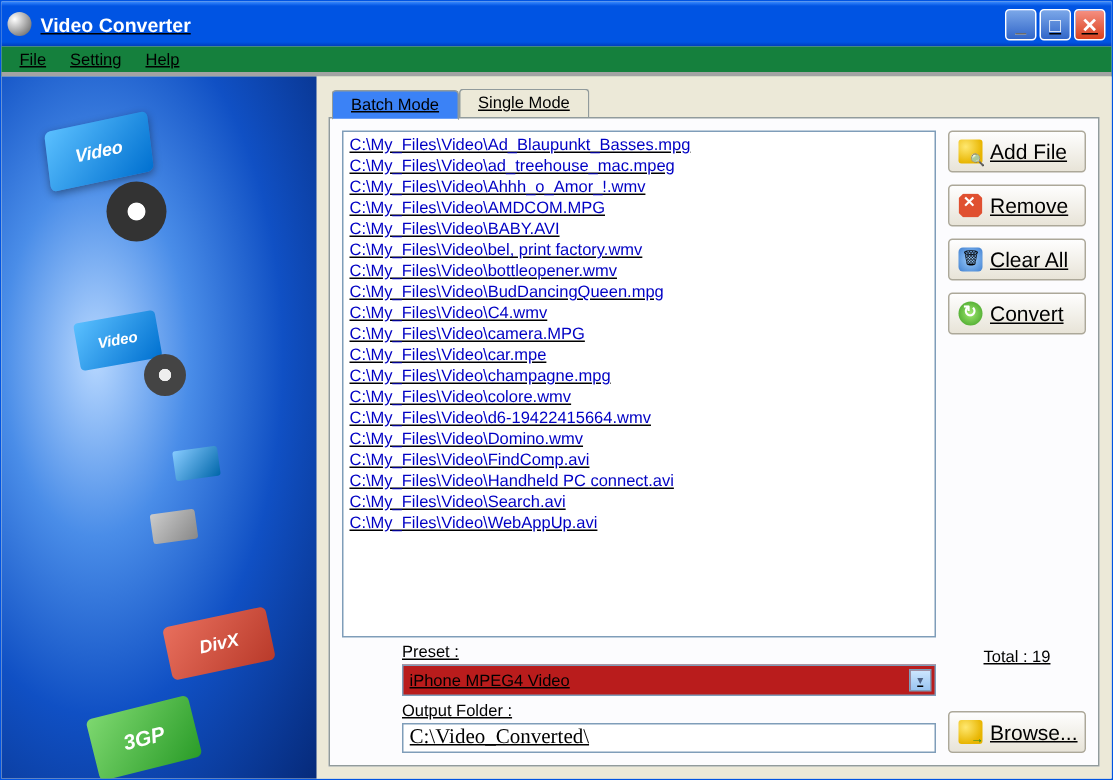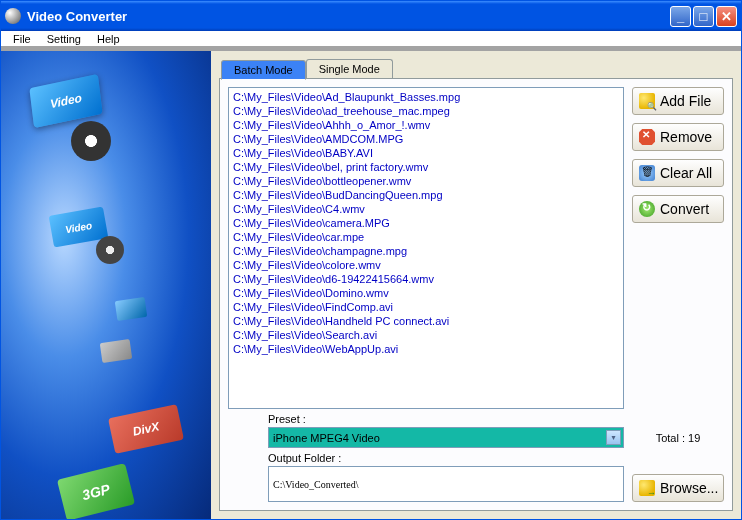--- a/index.html
+++ b/index.html
@@ -1,25 +1,25 @@
 <!DOCTYPE html>
 <html><head>
 <meta charset="utf-8">
 <style>
 * { box-sizing: border-box; margin: 0; padding: 0; }
 body { font-family: Tahoma, sans-serif; font-size: 11px; background: #fff; overflow: hidden; }
-.window { width: 742px; height: 520px; border: 1px solid #0054e3; background: #ece9d8; display: flex; flex-direction: column; }
+.window { width: 742px; height: 520px; border: 1px solid #0054e3; background: #ece9d8; display: flex; flex-direction: column; text-decoration: underline; }
 .titlebar { height: 30px; background: linear-gradient(to bottom, #3b8cff 0%, #0054e3 10%, #0054e3 90%, #003db7 100%); display: flex; align-items: center; padding: 0 4px; color: #fff; font-weight: bold; font-size: 13px; }
 .titlebar .app-icon { width: 16px; height: 16px; background: radial-gradient(circle at 30% 30%, #fff, #555); border-radius: 50%; margin-right: 6px; position: relative; }
 .titlebar .title { flex: 1; }
 .win-controls { display: flex; gap: 2px; }
 .win-btn { width: 21px; height: 21px; border: 1px solid #fff; border-radius: 3px; display: flex; align-items: center; justify-content: center; font-family: Arial; font-weight: bold; cursor: pointer; }
 .win-min, .win-max { background: linear-gradient(to bottom, #7ba7e8, #3166c9); color: #fff; }
 .win-close { background: linear-gradient(to bottom, #f59082, #d9411e); color: #fff; }
-.menubar { height: 20px; background: #ffffff; display: flex; align-items: center; padding: 0 4px; border-bottom: 5px solid #a3a3a3; }
+.menubar { height: 20px; background: #15803d; display: flex; align-items: center; padding: 0 4px; border-bottom: 3px solid #a3a3a3; }
 .menu-item { padding: 2px 8px; cursor: pointer; }
 .content { flex: 1; display: flex; background: linear-gradient(to bottom, #ece9d8, #ece9d8); }
 .sidebar { width: 210px; position: relative; overflow: hidden; background: radial-gradient(ellipse at 30% 40%, #b8d8ff 0%, #4a8de8 30%, #1050c4 60%, #062a7a 100%); }
 .deco { position: absolute; }
 .deco-video1 { top: 30px; left: 30px; width: 70px; height: 40px; background: linear-gradient(135deg, #5bc0ff, #0070d0); transform: rotate(-12deg) skewX(-5deg); border-radius: 4px; box-shadow: 0 2px 6px rgba(0,0,0,0.4); color: #fff; font-style: italic; font-weight: bold; font-size: 12px; display: flex; align-items: center; justify-content: center; }
 .deco-reel { top: 70px; left: 70px; width: 40px; height: 40px; background: radial-gradient(circle, #fff 20%, #333 22%, #333 100%); border-radius: 50%; }
 .deco-video2 { top: 160px; left: 50px; width: 55px; height: 32px; background: linear-gradient(135deg, #5bc0ff, #0070d0); transform: rotate(-10deg); border-radius: 3px; color: #fff; font-style: italic; font-weight: bold; font-size: 10px; display: flex; align-items: center; justify-content: center; }
 .deco-reel2 { top: 185px; left: 95px; width: 28px; height: 28px; background: radial-gradient(circle, #eee 20%, #444 22%); border-radius: 50%; }
 .deco-small1 { top: 248px; left: 115px; width: 30px; height: 20px; background: linear-gradient(135deg,#8cf,#06a); transform: rotate(-8deg); border-radius: 2px; }
 .deco-small2 { top: 290px; left: 100px; width: 30px; height: 20px; background: linear-gradient(135deg,#ccc,#888); transform: rotate(-8deg); border-radius: 2px; }
@@ -41,24 +41,24 @@
 .icon-remove { background: #e05030; clip-path: polygon(20% 0,80% 0,100% 20%,100% 80%,80% 100%,20% 100%,0 80%,0 20%); position: relative; }
 .icon-remove::after { content: '✕'; color: #fff; position: absolute; left: 3px; top: 0px; font-size: 10px; font-weight: bold; }
 .icon-clear { background: radial-gradient(circle,#a0d0ff,#4080d0); border-radius: 3px; position: relative; }
 .icon-clear::after { content: '🗑'; font-size: 10px; position: absolute; left: 2px; top: 1px; }
 .icon-convert { background: radial-gradient(circle,#a0e870,#3a9c20); border-radius: 50%; position: relative; }
 .icon-convert::after { content: '↻'; color: #fff; font-weight: bold; position: absolute; left: 3px; top: 0; font-size: 11px; }
 .icon-browse { background: radial-gradient(circle at 30% 30%,#ffe870,#e8b500 70%); border-radius: 2px; position: relative; }
 .icon-browse::after { content: '→'; color: #2a8c20; font-weight: bold; position: absolute; right: -1px; bottom: -1px; font-size: 9px; }
 .field-group { display: flex; flex-direction: column; gap: 2px; margin-left: 40px; }
 .field-label { font-size: 11px; }
-.dropdown { height: 21px; border: 1px solid #7f9db9; background: #14b8a6; display: flex; align-items: center; padding: 0 2px 0 4px; cursor: pointer; }
+.dropdown { height: 21px; border: 1px solid #7f9db9; background: #b91c1c; display: flex; align-items: center; padding: 0 2px 0 4px; cursor: pointer; }
 .dropdown-text { flex: 1; }
 .dropdown-arrow { width: 15px; height: 15px; background: linear-gradient(to bottom,#cde6ff,#99c4f0); border: 1px solid #7f9db9; display: flex; align-items: center; justify-content: center; font-size: 8px; color: #4d6185; }
-.text-input { height: 36px; border: 1px solid #7f9db9; background: #fff; padding: 0 4px; font-family: Tahoma; font-size: 10px; width: 100%; }
+.text-input { height: 20px; border: 1px solid #7f9db9; background: #fff; padding: 0 4px; font-family: Tahoma; font-size: 14px; width: 100%; }
 .total-row { text-align: center; font-size: 11px; padding-top: 8px; }
 .output-row { display: flex; align-items: flex-end; gap: 8px; }
 .output-row .field-group { flex: 1; }
 </style>
 </head>
 <body>
 
 <div class="window">
   <div class="titlebar">
     <div class="app-icon"></div>

